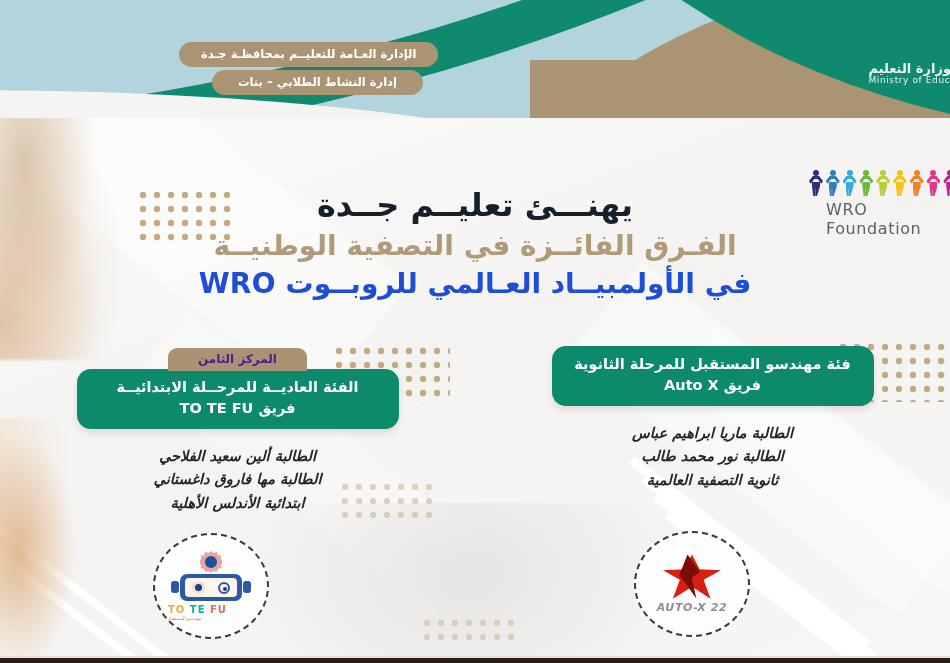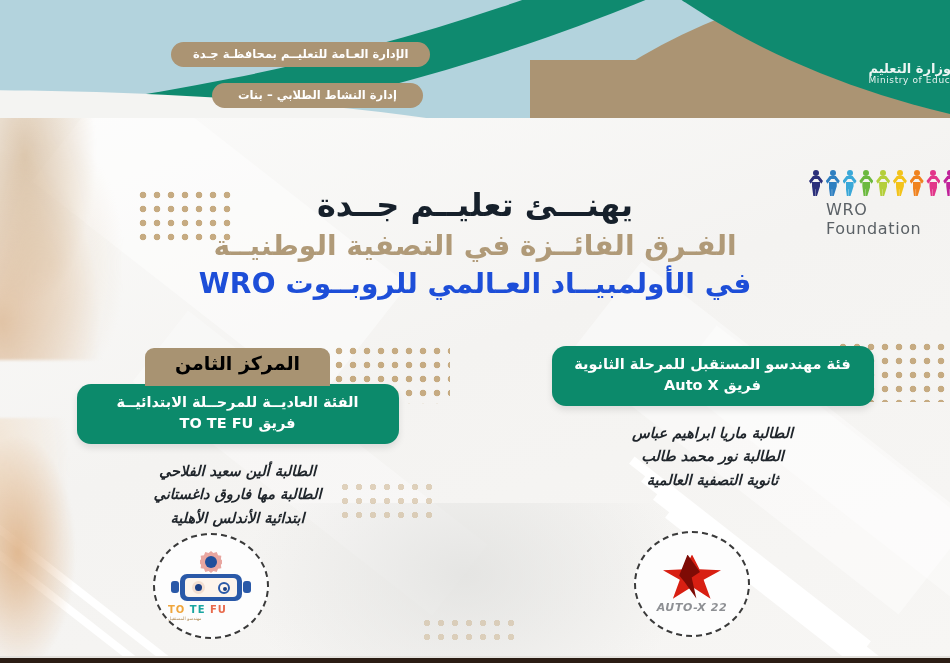--- a/index.html
+++ b/index.html
@@ -114,22 +114,22 @@
     display: inline-block;
     background: #ab9473;
     color: #ffffff;
     border-radius: 14px;
     font-size: 11.5px;
     font-weight: bold;
     letter-spacing: .4px;
     padding: 5px 22px 6px;
     white-space: nowrap;
   }
-  .pill-1 { position: absolute; left: 171px; top: 42px; }
-  .pill-2 { position: absolute; left: 212px; top: 70px; padding: 5px 26px 6px; margin-top: 13px; }
+  .pill-1 { position: absolute; left: 179px; top: 42px; }
+  .pill-2 { position: absolute; left: 212px; top: 70px; padding: 5px 26px 6px; }
 
   
   .body-bg {
     position: absolute;
     left: 0; top: 118px;
     width: 950px;
     height: 545px;
     background: linear-gradient(160deg, #fbfbfa 0%, #f4f3f1 45%, #f7f6f4 100%);
     overflow: hidden;
     z-index: 2;
@@ -266,25 +266,25 @@
   }
   .team {
     width: 50%;
     position: relative;
     text-align: center;
   }
   .rank-badge {
     position: relative;
     display: inline-block;
     background: #a89372;
-    color: #000000;
-    font-size: 19px;
+    color: #4c1d95;
+    font-size: 12px;
     font-weight: bold;
     border-radius: 9px 9px 0 0;
-    padding: 4px 30px 12px;
+    padding: 4px 30px 5px;
     letter-spacing: .3px;
     z-index: 3;
   }
   .cat-card {
     position: relative;
     margin: -2px auto 0;
     width: 322px;
     background: #0c8a6b;
     color: #ffffff;
     border-radius: 14px;

